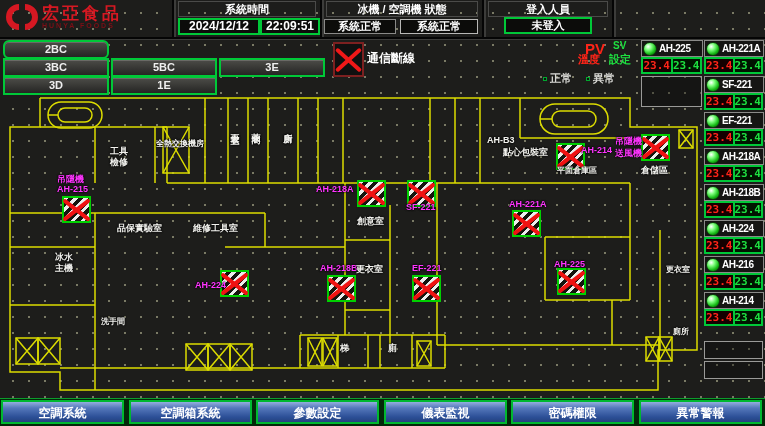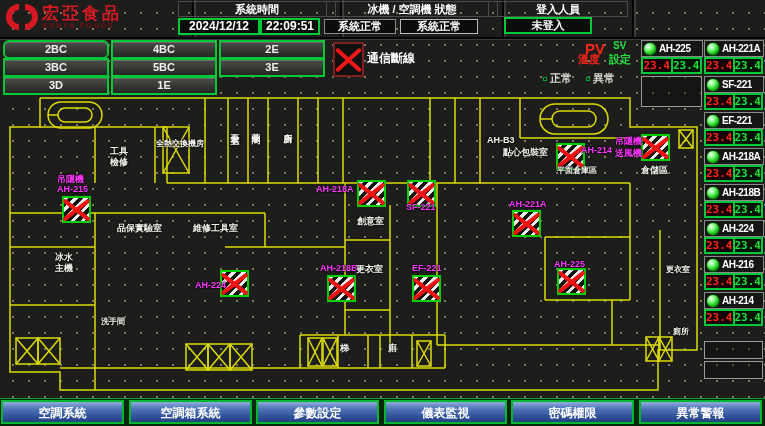--- a/index.html
+++ b/index.html
@@ -5,21 +5,21 @@
   html,body{margin:0;padding:0;background:#000;}
   #stage{
     position:relative;width:765px;height:426px;overflow:hidden;
     background-color:#1d1d1b;
     background-image:radial-gradient(rgba(235,235,190,.45) 1px, transparent 1.4px);
     background-size:16px 16px;background-position:5px 5px;
     font-family:"Liberation Sans",sans-serif;
     -webkit-user-select:none;user-select:none;
   }
   
-  .hsec{position:absolute;top:0;height:37px;border-right:2px solid #050505;box-shadow:2px 0 0 #3c3c3a;padding-left:20px;}
+  .hsec{position:absolute;top:0;height:37px;border-right:2px solid #050505;box-shadow:2px 0 0 #3c3c3a;}
   .sec-label{position:absolute;left:4px;right:4px;top:1px;height:14px;line-height:14px;
     border:1px solid #4b4b49;color:#fff;font-size:11px;font-weight:bold;text-align:center;}
   .fld{position:absolute;background:#0c0c0a;color:#fff;font-weight:bold;text-align:center;}
   .fld.green{border:2px solid #00c838;}
   .fld.gray{border:1px solid #8a8a88;}
   #logo{position:absolute;left:6px;top:3px;display:flex;align-items:center;gap:4px;}
   #logo .lg-text .t1{color:#d61822;font-size:17px;font-weight:bold;letter-spacing:3px;line-height:17px;}
   #logo .lg-text .t2{color:#7c0f16;font-size:7px;font-weight:bold;letter-spacing:2px;}
   #hdr-groove{position:absolute;left:0;top:37px;width:765px;height:2px;background:#050505;border-bottom:1px solid #3c3c3a;}
   
@@ -202,22 +202,20 @@
 
   <nav id="nav-bar">
       <button class="nav-btn" style="left: 1px;">空調系統</button>
       <button class="nav-btn" style="left: 129px;">空調箱系統</button>
       <button class="nav-btn" style="left: 256px;">參數設定</button>
       <button class="nav-btn" style="left: 511px;">密碼權限</button>
       <button class="nav-btn" style="left: 384px;">儀表監視</button>
       <button class="nav-btn" style="left: 639px;">異常警報</button>
     </nav>
 <div class="floor-btn" style="left: 3px; top: 40px; border-radius: 6px;">2BC</div>
-    <div class="floor-btn" style="left: 111px; top: 40px;">4BC</div>
-    <div class="floor-btn" style="left: 219px; top: 40px;">2E</div>
     <div class="floor-btn" style="left: 3px; top: 58px;">3BC</div>
     <div class="floor-btn" style="left: 111px; top: 58px;">5BC</div>
     <div class="floor-btn" style="left: 219px; top: 58px;">3E</div>
     <div class="floor-btn" style="left: 3px; top: 76px;">3D</div>
     <div class="floor-btn" style="left: 111px; top: 76px;">1E</div>
     <div class="unit-label" style="left: 641px; top: 40px; width: 59px;">
       <div class="led"></div>
       <div class="unit-name">AH-225</div>
     </div>
     <div class="unit-values" style="left: 641px; top: 57px; width: 57px;">

